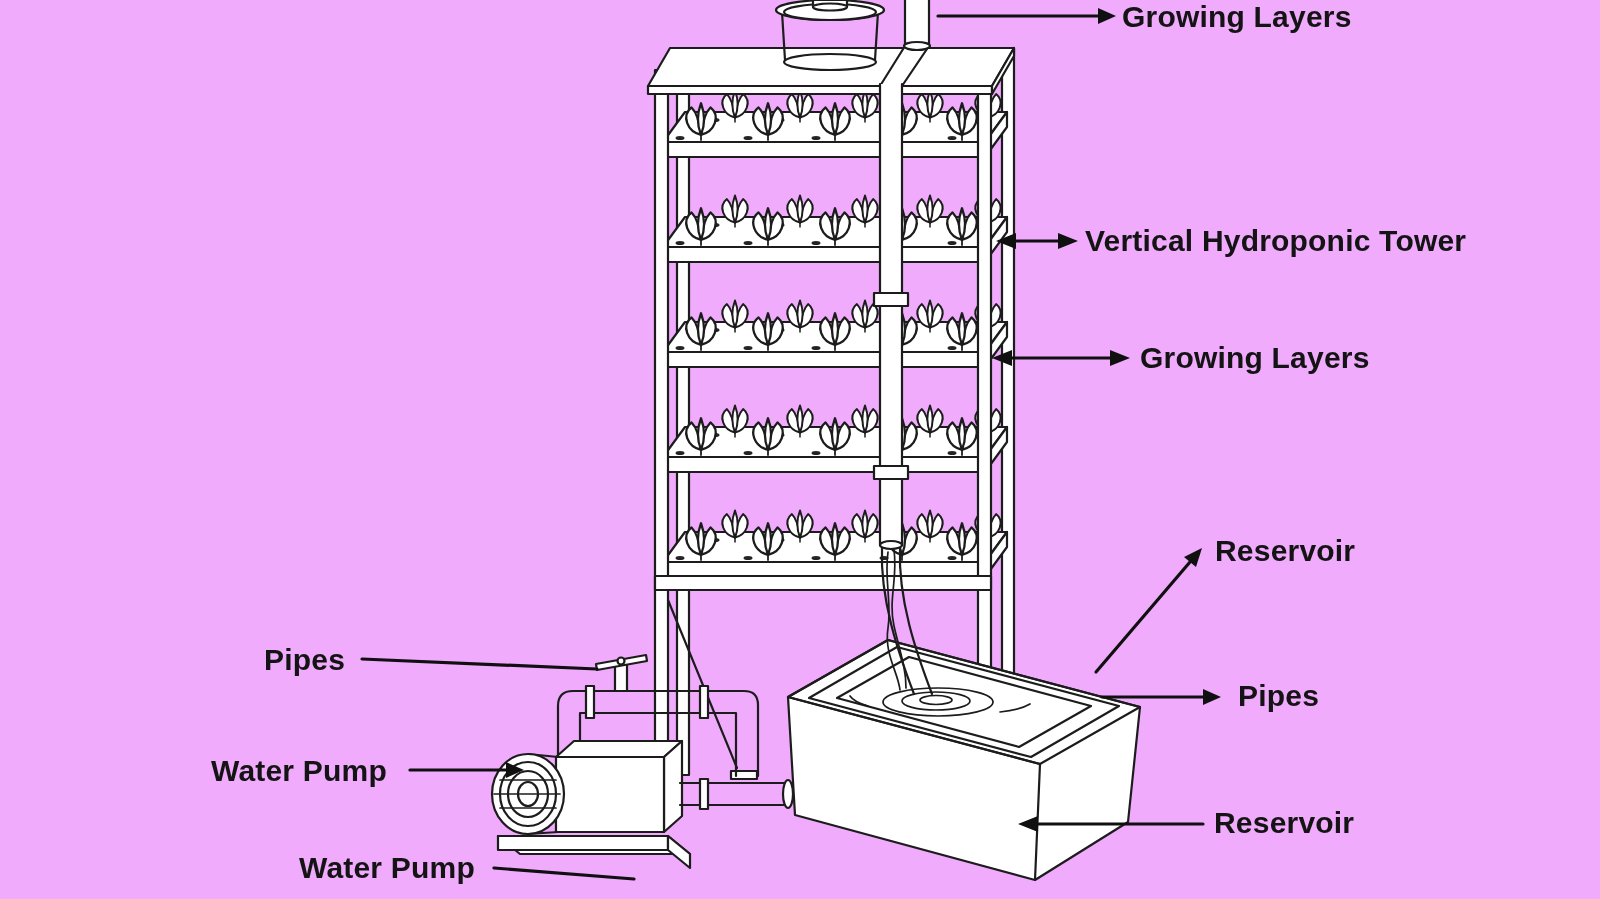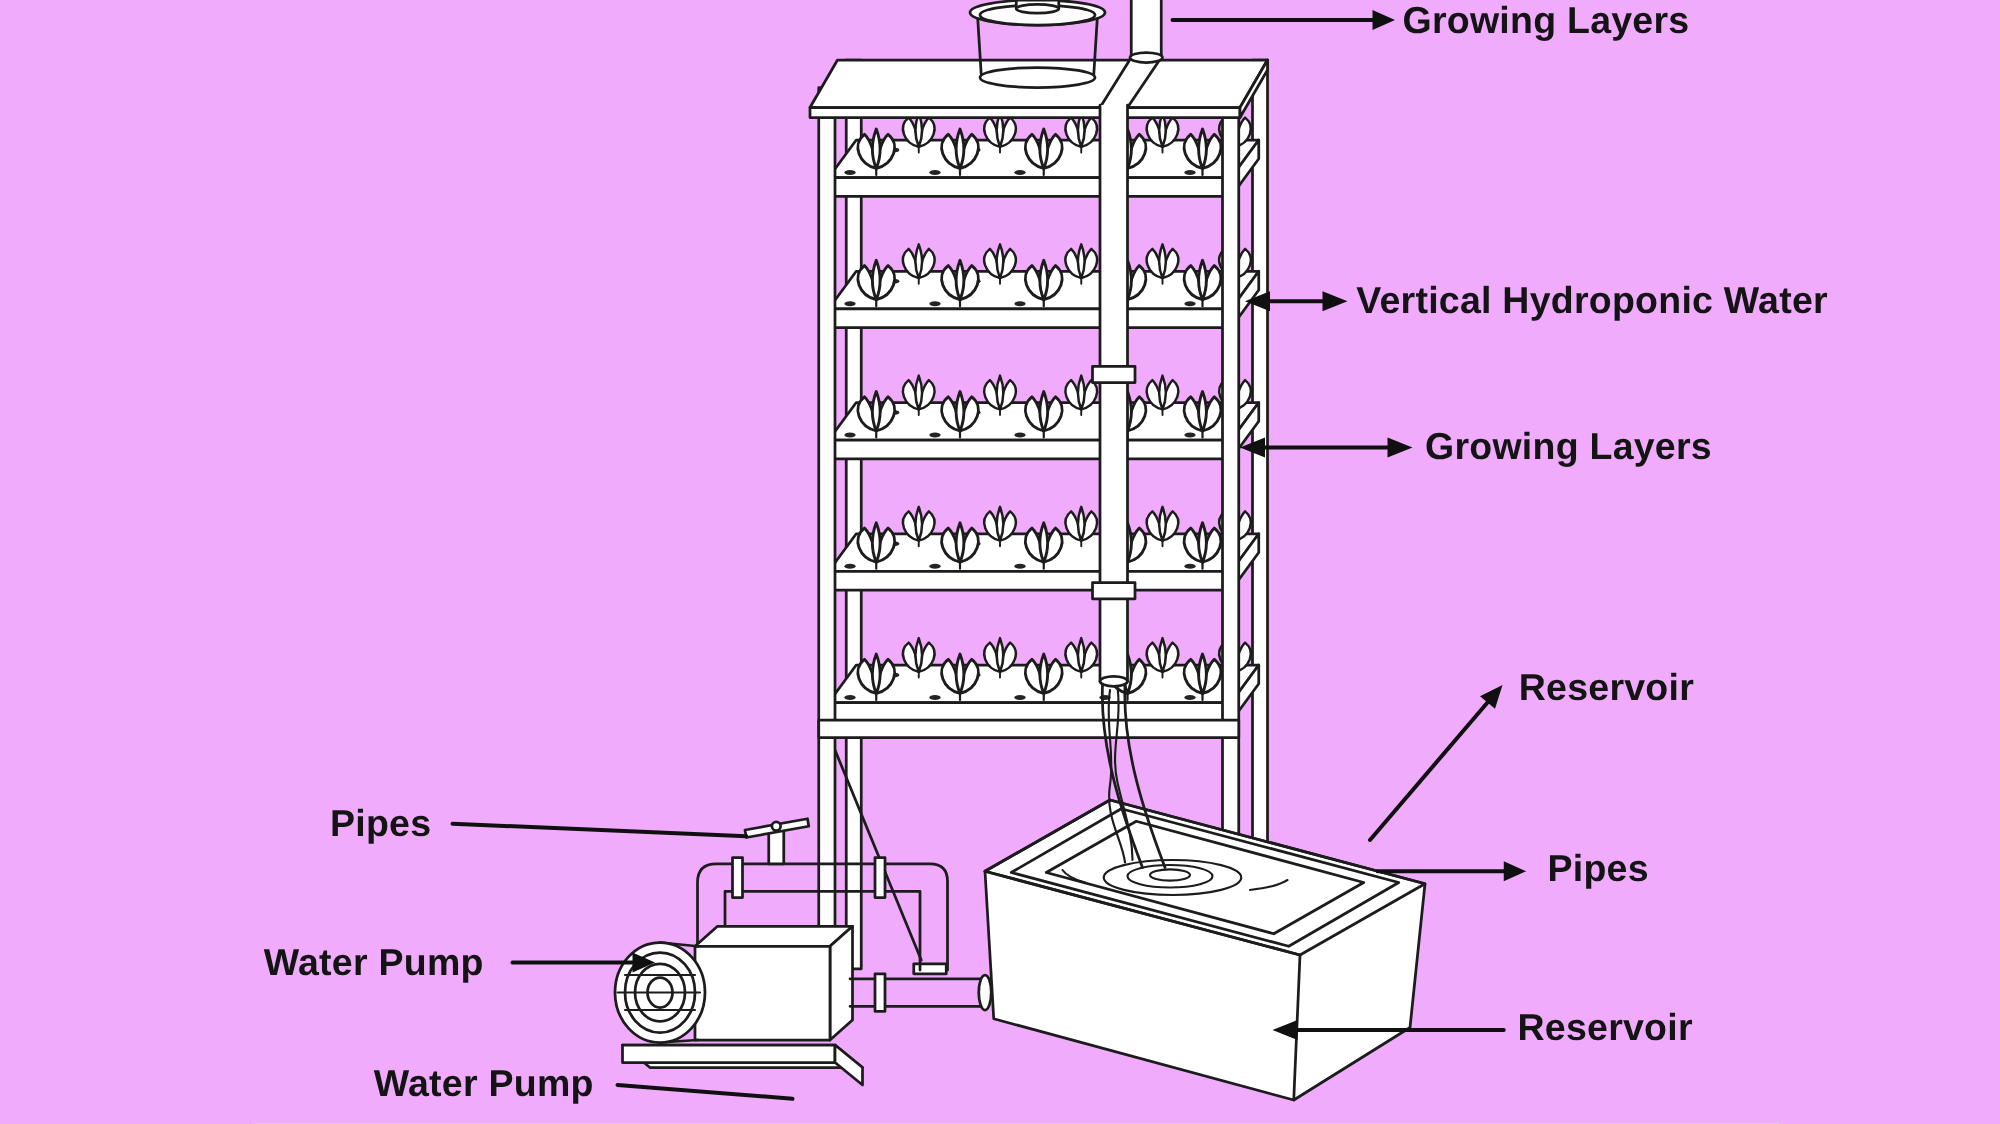--- a/index.html
+++ b/index.html
@@ -213,21 +213,21 @@
         <line class="arrow-line" x1="410" y1="770" x2="506" y2="770"></line>
         <polygon class="arrow-head" points="506,762 506,778 524,770"></polygon>
       </g>
       <g>
         <line class="arrow-line" x1="494" y1="868" x2="634" y2="879"></line>
       </g>
     </g>
   </svg>
 
   <div class="label" style="left:1122px;top:0px;">Growing Layers</div>
-  <div class="label" style="left:1085px;top:224px;">Vertical Hydroponic Water</div>
+  <div class="label" style="left:1085px;top:224px;">Vertical Hydroponic Tower</div>
   <div class="label" style="left:1140px;top:341px;">Growing Layers</div>
   <div class="label" style="left:1215px;top:534px;">Reservoir</div>
   <div class="label" style="left:1238px;top:679px;">Pipes</div>
   <div class="label" style="left:1214px;top:806px;">Reservoir</div>
   <div class="label" style="left:264px;top:643px;">Pipes</div>
   <div class="label" style="left:211px;top:754px;">Water Pump</div>
   <div class="label" style="left:299px;top:851px;">Water Pump</div>
 
 </div>
 

